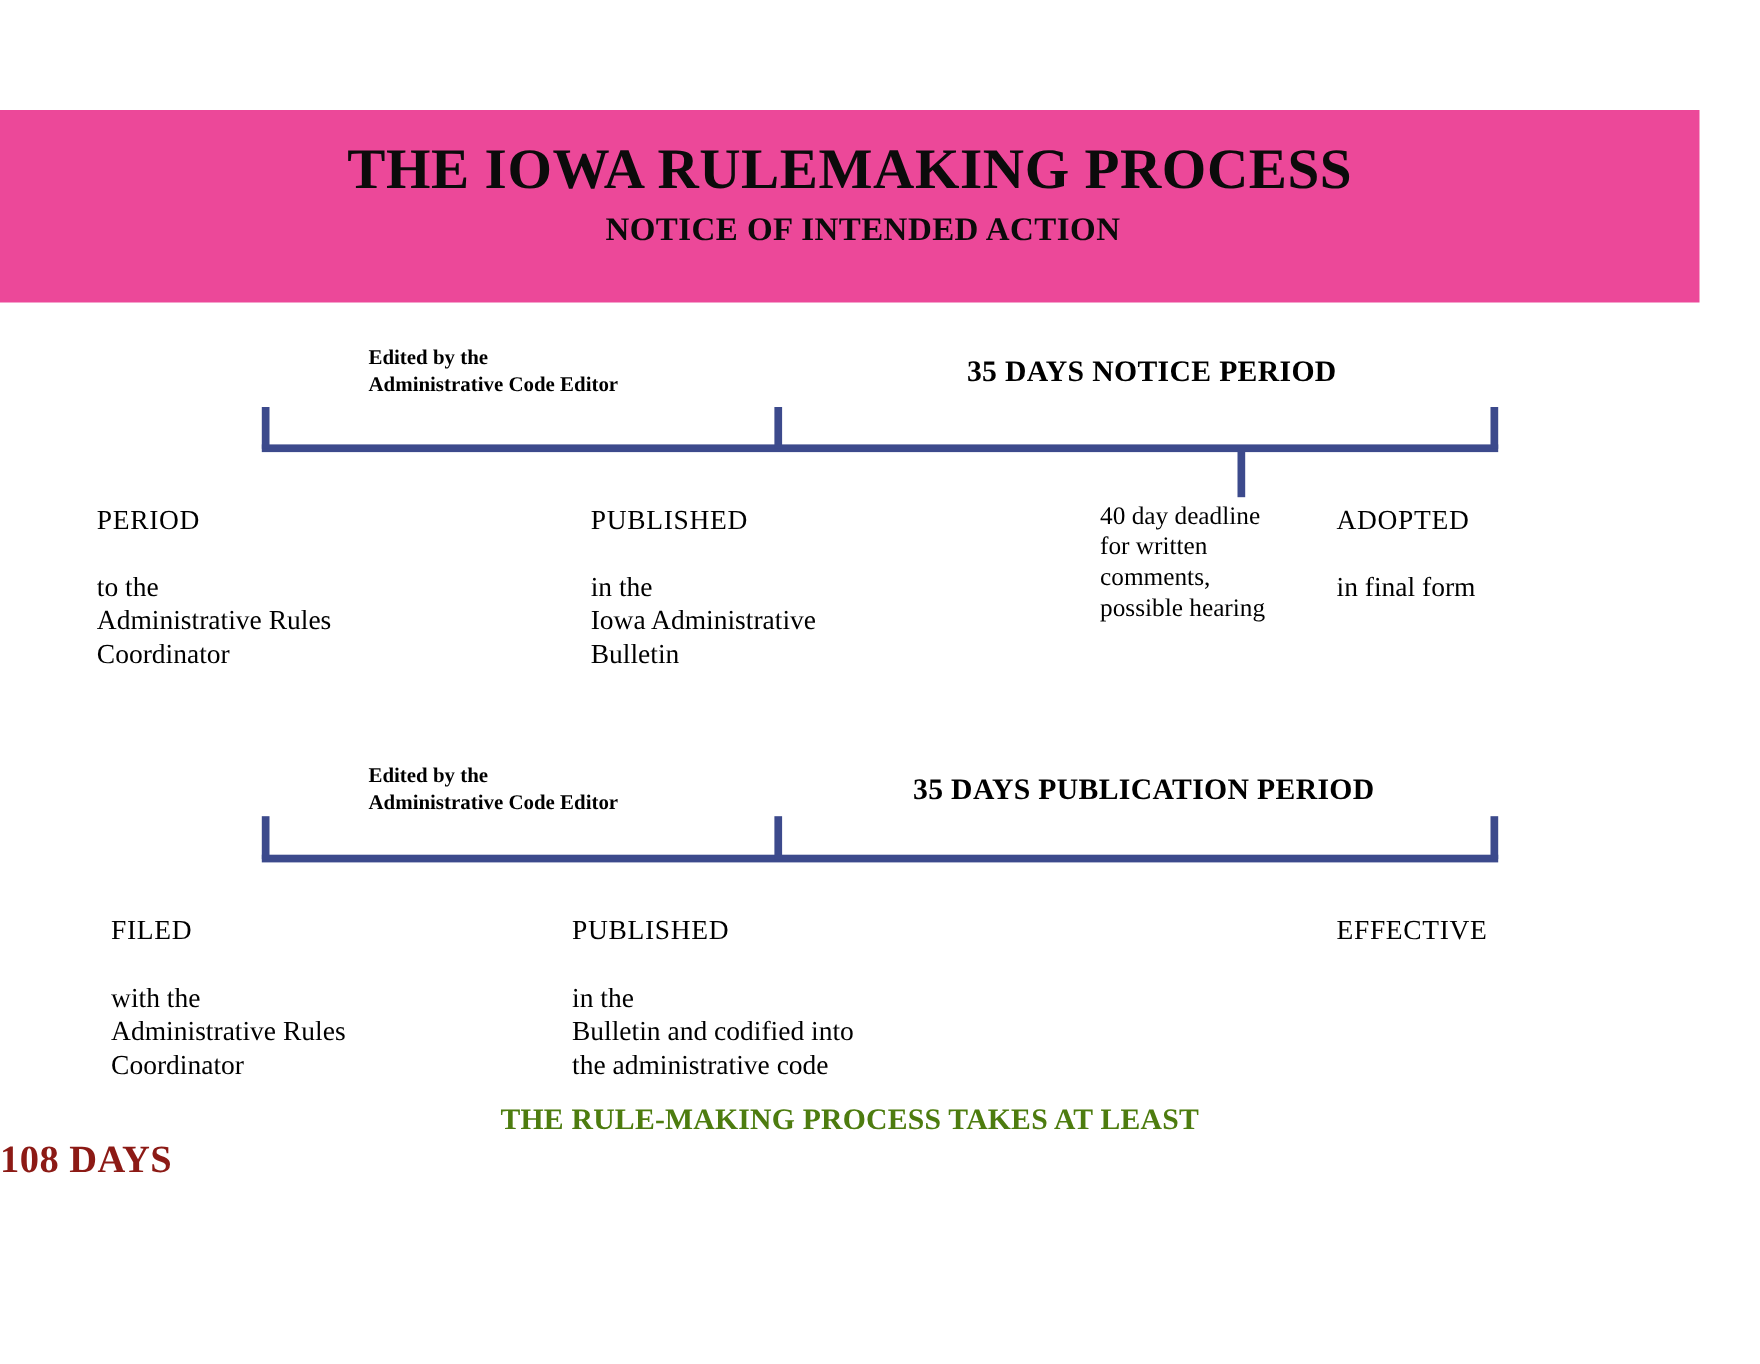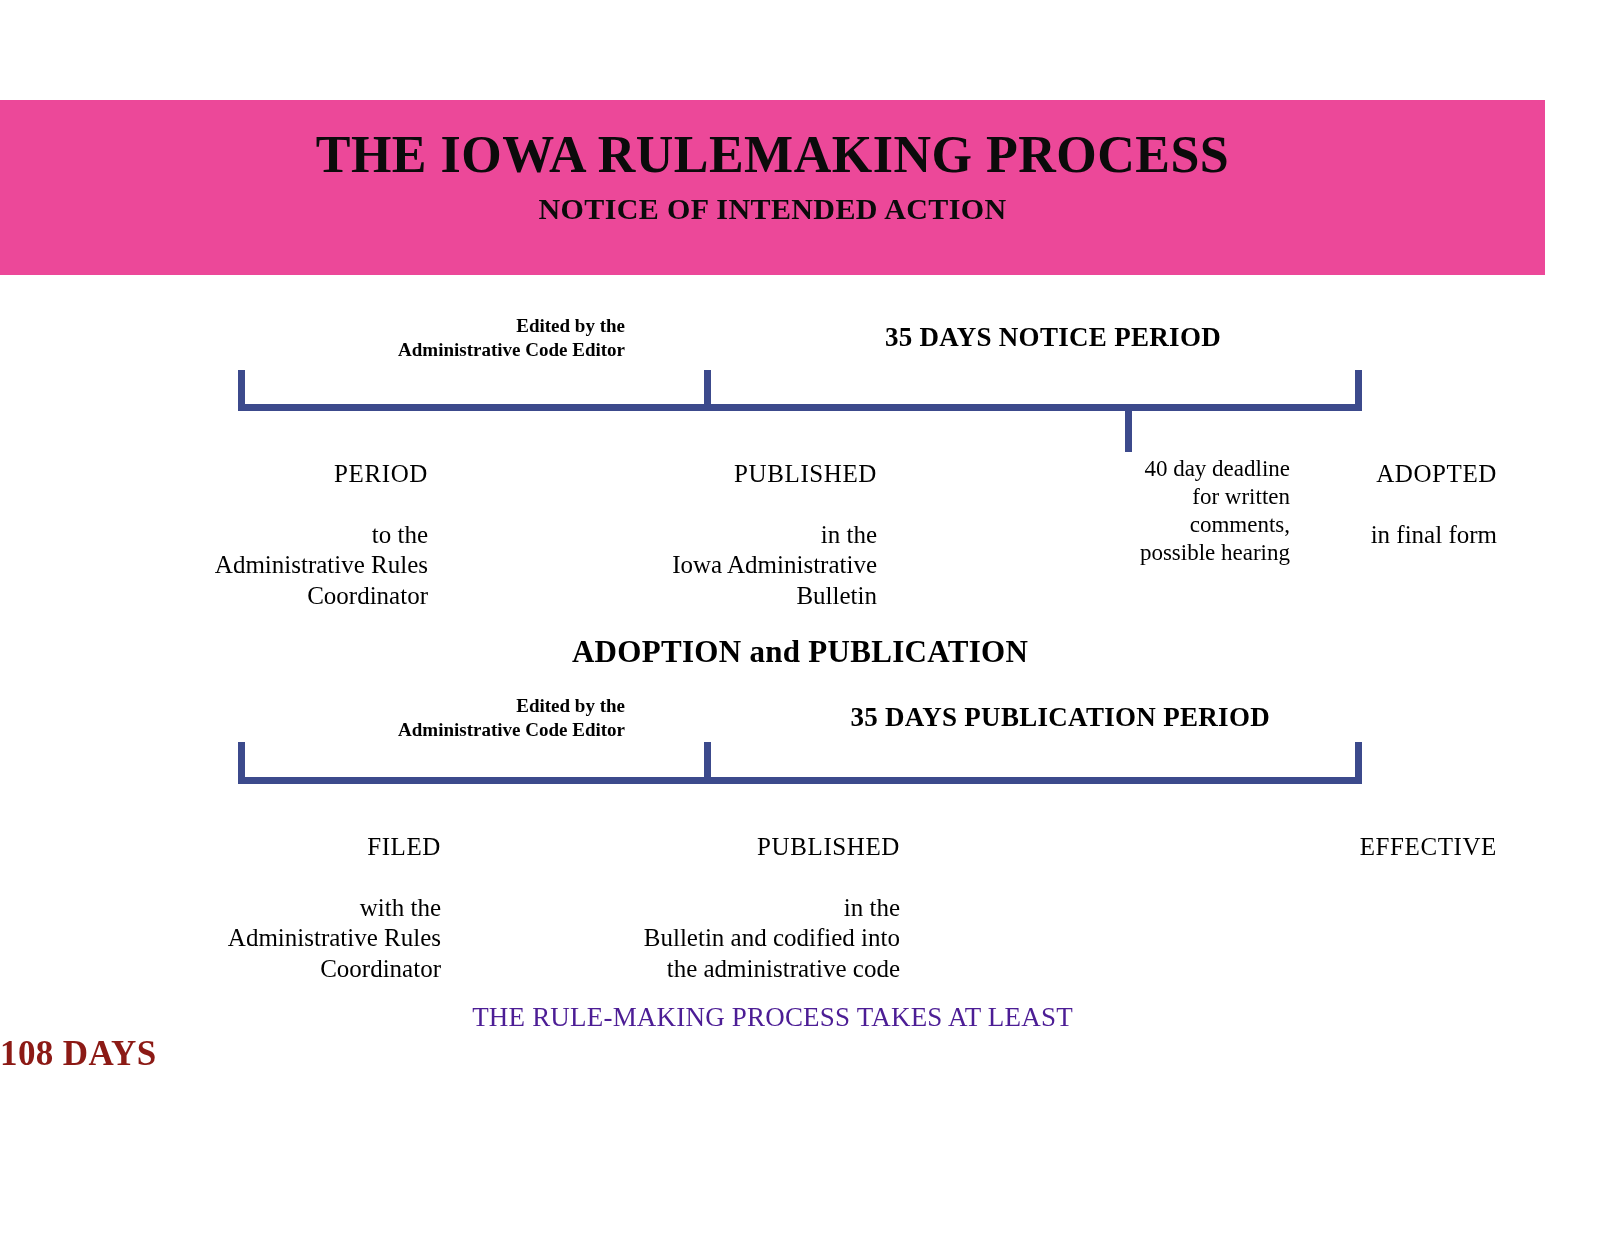--- a/index.html
+++ b/index.html
@@ -42,26 +42,27 @@
   .title-sub {
     position: absolute;
     left: 0;
     top: 92px;
     width: 1545px;
     text-align: center;
     font-size: 30px;
     font-weight: bold;
     letter-spacing: 0.4px;
     color: #0b0b0b;
+    padding-left: 12px;
   }
 
   
   .tblock {
     position: absolute;
-    text-align: right;
+    text-align: left;
     line-height: 1.18;
     white-space: pre-line;
   }
   .cap-bold {
     font-size: 27px;
     font-weight: bold;
     letter-spacing: 0.3px;
   }
   .small-note {
     font-size: 19px;
@@ -99,22 +100,22 @@
   }
 
   
   .footer-line1 {
     position: absolute;
     left: 0;
     top: 1002px;
     width: 1545px;
     text-align: center;
     font-size: 27px;
-    font-weight: normal;
-    color: #4c1d95;
+    font-weight: bold;
+    color: #4d7c0f;
     letter-spacing: 0.2px;
   }
   .footer-line2 {
     position: absolute;
     left: 0;
     top: 1034px;
     width: 1545px;
     font-size: 35px;
     font-weight: bold;
     color: #8c1a15;
@@ -162,21 +163,20 @@
       <span class="head">ADOPTED</span>
       <span>in final form</span>
     </div>
 
     <div class="tblock body-note" style="left:1000px; top:455px; width:290px;">40 day deadline
 for written
 comments,
 possible hearing</div>
   </div>
 
-  <div class="section-head" style="left:0; top:634px; width:1600px;">ADOPTION and PUBLICATION</div>
 
   <div>
 
     <div class="tblock small-note" style="left:335px; top:694px; width:290px;">Edited by the
 Administrative Code Editor</div>
 
     <div class="tblock cap-bold" style="left:830px; top:702px; width:440px; font-size:27px;">35 DAYS PUBLICATION PERIOD</div>
 
     <div class="bar hbar" style="left:238px; top:777px; width:1124px;"></div>
     <div class="bar vtick" style="left:238px; top:742px; height:39px;"></div>

